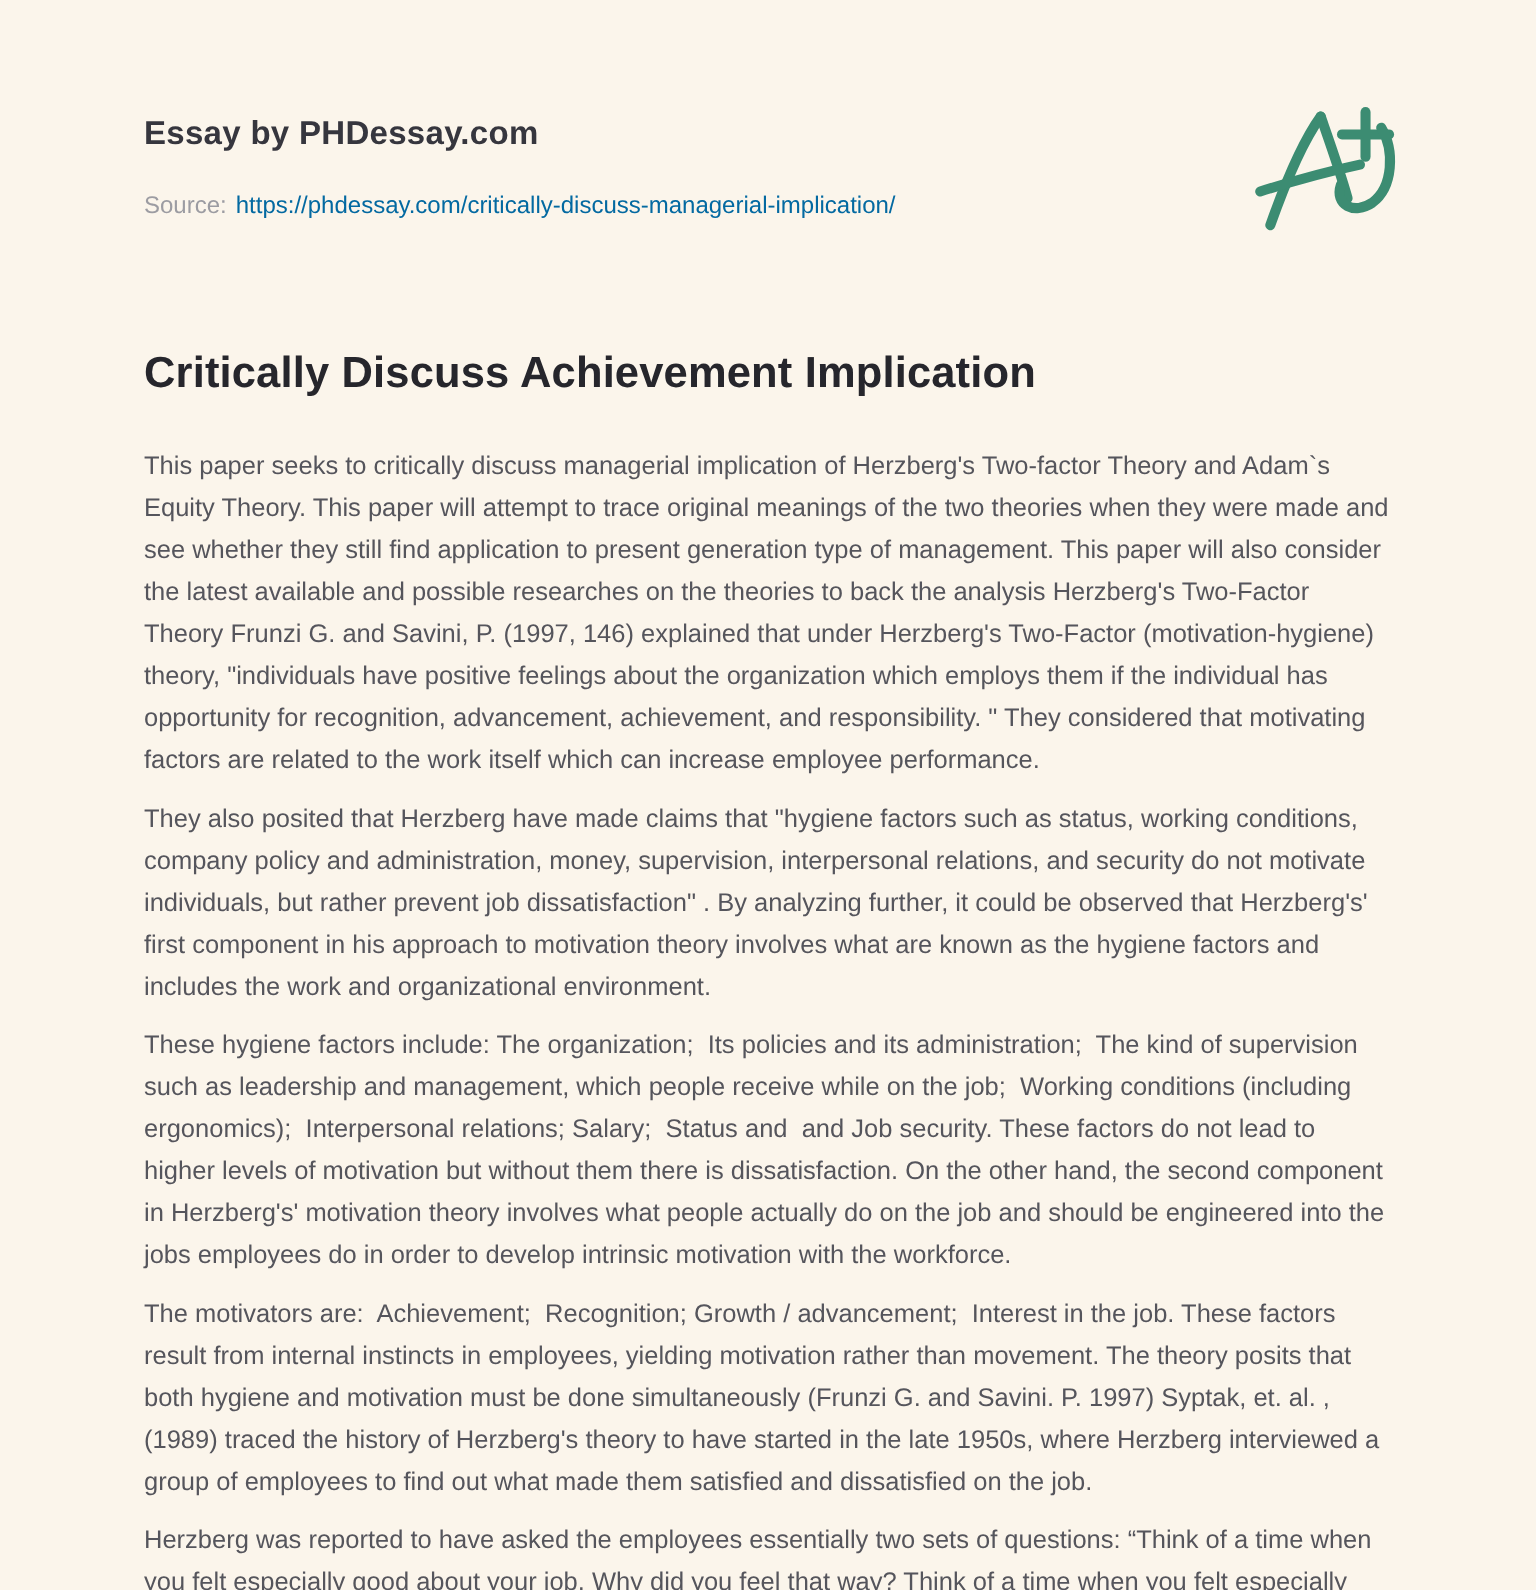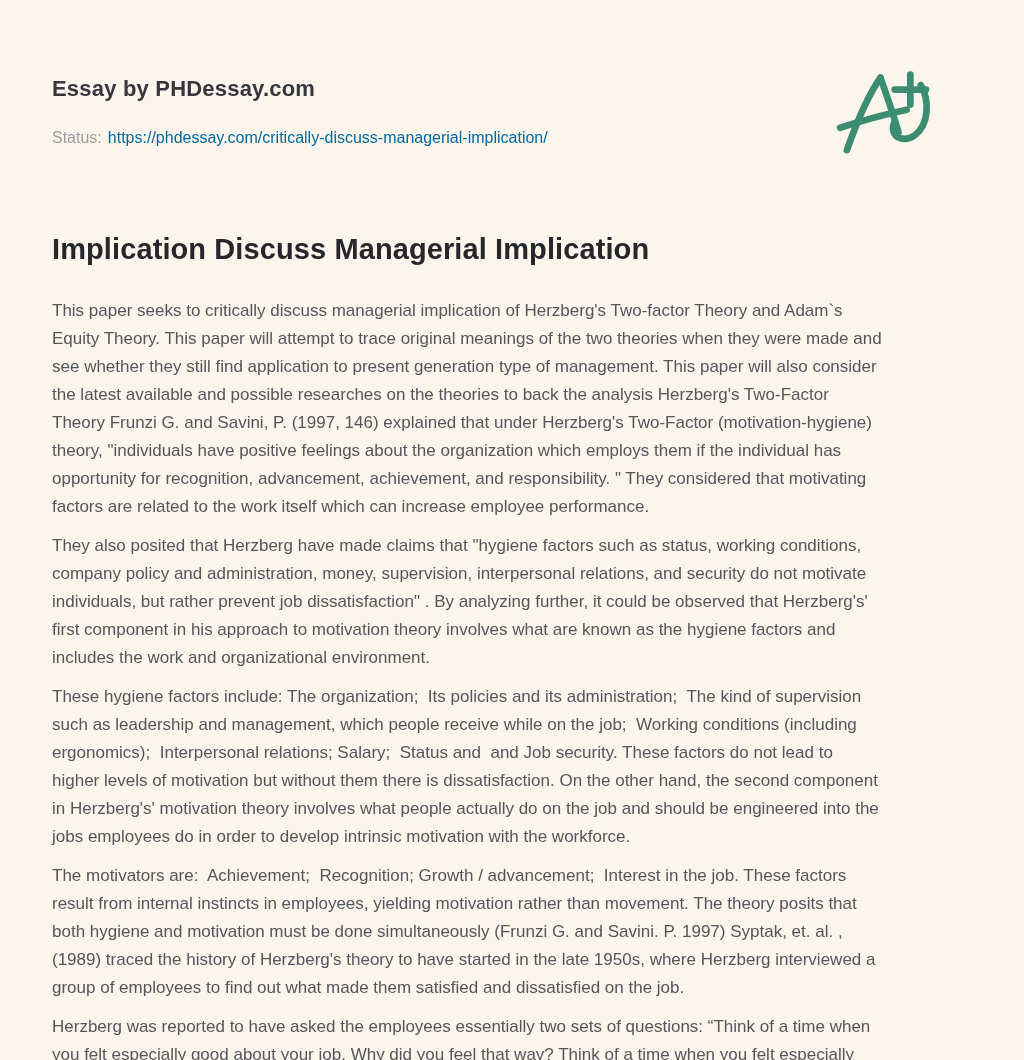--- a/index.html
+++ b/index.html
@@ -9,21 +9,21 @@
     width: 1024px;
     height: 1060px;
     overflow: hidden;
     background: #fbf5eb;
     font-family: "Liberation Sans", sans-serif;
   }
   .page {
     position: relative;
     width: 1024px;
     height: 943px;
-    padding: 76px 96px 0 52px;
+    padding: 76px 96px 0 96px;
   }
   .header { position: relative; }
   .byline {
     font-size: 22px;
     font-weight: 700;
     letter-spacing: 0.2px;
     color: #36363e;
   }
   .source-line {
     margin-top: 27px;
@@ -62,38 +62,38 @@
 </style>
 </head>
 <body>
 
 <div class="page">
 
   <header class="header">
     <div class="header-left">
       <div class="byline">Essay by PHDessay.com</div>
       <div class="source-line">
-        <span class="source-label">Status:</span><a class="source-link" href="#">https://phdessay.com/critically-discuss-managerial-implication/</a>
+        <span class="source-label">Source:</span><a class="source-link" href="#">https://phdessay.com/critically-discuss-managerial-implication/</a>
       </div>
     </div>
 
     <div class="logo">
       <svg viewBox="0 0 150 130" fill="none" stroke="currentColor" stroke-width="9" stroke-linecap="round" stroke-linejoin="round">
         <path d="M 36 112 C 48 78 63 40 81 15"></path>
         <path d="M 81 15 C 89 38 99 66 105 88"></path>
         <path d="M 27 82 C 55 73 88 64 116 58"></path>
         <path d="M 121 11 L 121 51"></path>
         <path d="M 100 31 L 142 31"></path>
         <path d="M 135 25 C 147 45 146 78 127 92 C 111 103 93 94 99 76"></path>
       </svg>
     </div>
   </header>
 
   <main>
-    <h1 class="title">Implication Discuss Managerial Implication</h1>
+    <h1 class="title">Critically Discuss Achievement Implication</h1>
 
     <div class="essay-body">
       <p class="para">This paper seeks to critically discuss managerial implication of Herzberg's Two-factor Theory and Adam`s Equity Theory. This paper will attempt to trace original meanings of the two theories when they were made and see whether they still find application to present generation type of management. This paper will also consider the latest available and possible researches on the theories to back the analysis Herzberg's Two-Factor Theory Frunzi G. and Savini, P. (1997, 146) explained that under Herzberg's Two-Factor (motivation-hygiene) theory, "individuals have positive feelings about the organization which employs them if the individual has opportunity for recognition, advancement, achievement, and responsibility. " They considered that motivating factors are related to the work itself which can increase employee performance.</p>
       <p class="para">They also posited that Herzberg have made claims that "hygiene factors such as status, working conditions, company policy and administration, money, supervision, interpersonal relations, and security do not motivate individuals, but rather prevent job dissatisfaction" . By analyzing further, it could be observed that Herzberg's' first component in his approach to motivation theory involves what are known as the hygiene factors and includes the work and organizational environment.</p>
       <p class="para">These hygiene factors include: The organization;  Its policies and its administration;  The kind of supervision such as leadership and management, which people receive while on the job;  Working conditions (including ergonomics);  Interpersonal relations; Salary;  Status and  and Job security. These factors do not lead to higher levels of motivation but without them there is dissatisfaction. On the other hand, the second component in Herzberg's' motivation theory involves what people actually do on the job and should be engineered into the jobs employees do in order to develop intrinsic motivation with the workforce.</p>
       <p class="para">The motivators are:  Achievement;  Recognition; Growth / advancement;  Interest in the job. These factors result from internal instincts in employees, yielding motivation rather than movement. The theory posits that both hygiene and motivation must be done simultaneously (Frunzi G. and Savini. P. 1997) Syptak, et. al. ,(1989) traced the history of Herzberg's theory to have started in the late 1950s, where Herzberg interviewed a group of employees to find out what made them satisfied and dissatisfied on the job.</p>
       <p class="para">Herzberg was reported to have asked the employees essentially two sets of questions: “Think of a time when you felt especially good about your job. Why did you feel that way? Think of a time when you felt especially bad about your job. Why did you feel that way? " It was from these interviews that Herzberg went on to formulate his theory that there are two dimensions to job satisfaction: motivation and "hygiene". The hygiene issues were found incapable of motivating employees bu</p>
     </div>
   </main>
 

